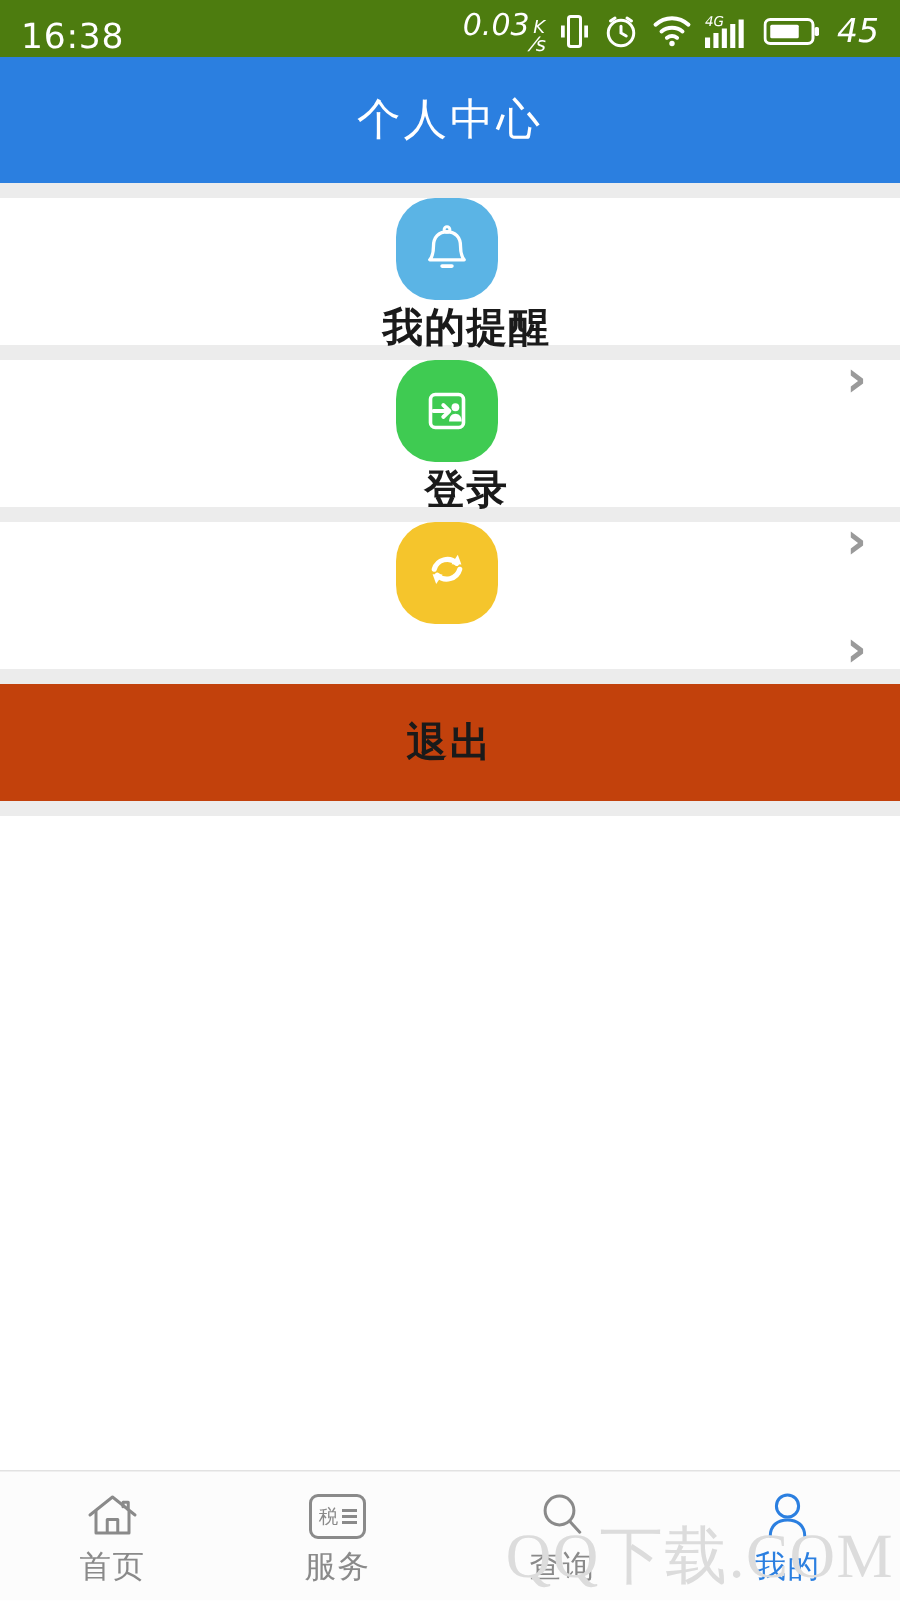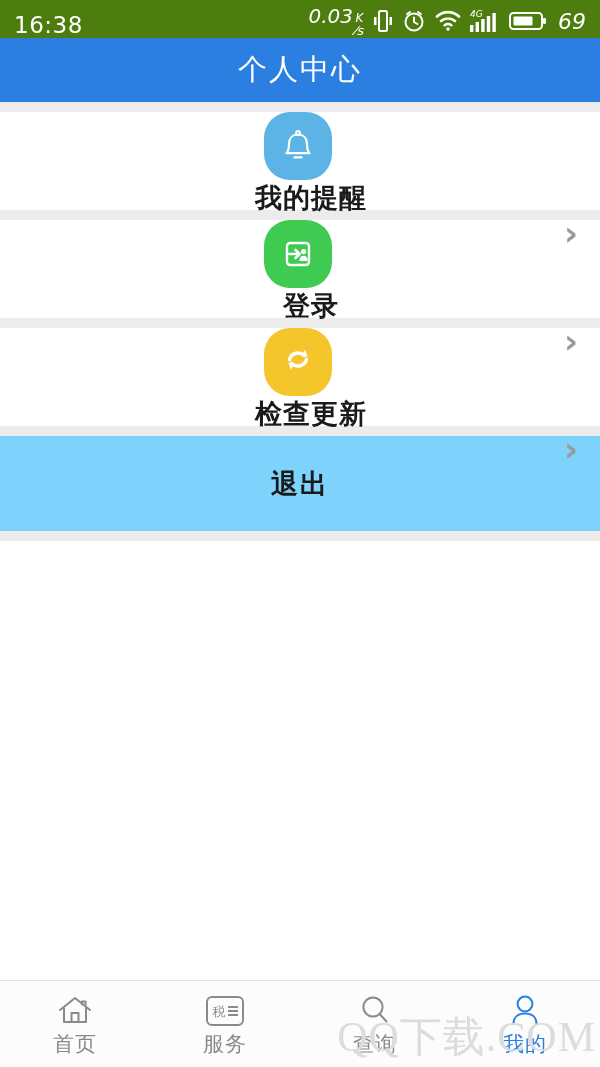--- a/index.html
+++ b/index.html
@@ -49,21 +49,21 @@
     position: relative;
     top: -1px;
   }
   .unit .k { font-size: 12px; }
   .unit .sl { font-size: 13px; }
   .si { display: inline-flex; align-items: center; }
   .batt-num { font-size: 22px; margin-left: 2px; }
 
   
   .header {
-    height: 64px;
+    height: 84px;
     background: #2B7FE0;
     display: flex;
     align-items: center;
     justify-content: center;
   }
   .header-title {
     color: #ffffff;
     font-size: 29px;
     letter-spacing: 2px;
   }
@@ -103,22 +103,22 @@
   .row-chevron {
     margin-left: auto;
     color: #9A9A9A;
     font-size: 34px;
     font-weight: bold;
     line-height: 1;
     font-family: "DejaVu Sans", sans-serif;
   }
 
   .logout-row {
-    height: 95px;
-    background: #7dd3fc;
+    height: 78px;
+    background: #c2410c;
     display: flex;
     align-items: center;
     justify-content: center;
   }
   .logout-label {
     font-size: 27px;
     font-weight: bold;
     color: #1A1A1A;
     letter-spacing: 2px;
   }
@@ -250,21 +250,21 @@
     </span>
 
     <span class="si">
       <svg width="38" height="22" viewBox="0 0 38 22">
         <rect x="1" y="3" width="32" height="16" rx="3.5" fill="none" stroke="#fff" stroke-width="2"></rect>
         <rect x="4.5" y="6.5" width="19" height="9" rx="1" fill="#fff"></rect>
         <rect x="34" y="8" width="3" height="6" rx="1.2" fill="#fff"></rect>
       </svg>
     </span>
 
-    <span class="batt-num">69</span>
+    <span class="batt-num">45</span>
   </div>
 </div>
 
 <div class="header">
   <span class="header-title">个人中心</span>
 </div>
 
 <div class="page-body">
 
   <div class="gap"></div>
@@ -301,21 +301,20 @@
 
   <div class="list-row">
     <span class="row-icon" style="background:#F5C52C;">
       <svg width="40" height="40" viewBox="0 0 40 40">
         <path d="M11.5 17.5 A9 9 0 0 1 26.5 13.6" fill="none" stroke="#fff" stroke-width="3.4" stroke-linecap="round"></path>
         <path d="M28.5 17.5 A9 9 0 0 1 13.5 21.4" fill="none" stroke="#fff" stroke-width="3.4" stroke-linecap="round"></path>
         <path d="M27.2 7.8 L29.6 14.4 L23 14.2 Z" fill="#fff"></path>
         <path d="M12.8 27.4 L10.4 20.8 L17 21 Z" fill="#fff"></path>
       </svg>
     </span>
-    <span class="row-label">检查更新</span>
     <span class="row-chevron">›</span>
   </div>
 
   <div class="gap"></div>
 
   <div class="logout-row">
     <span class="logout-label">退出</span>
   </div>
 
   <div class="gap"></div>

